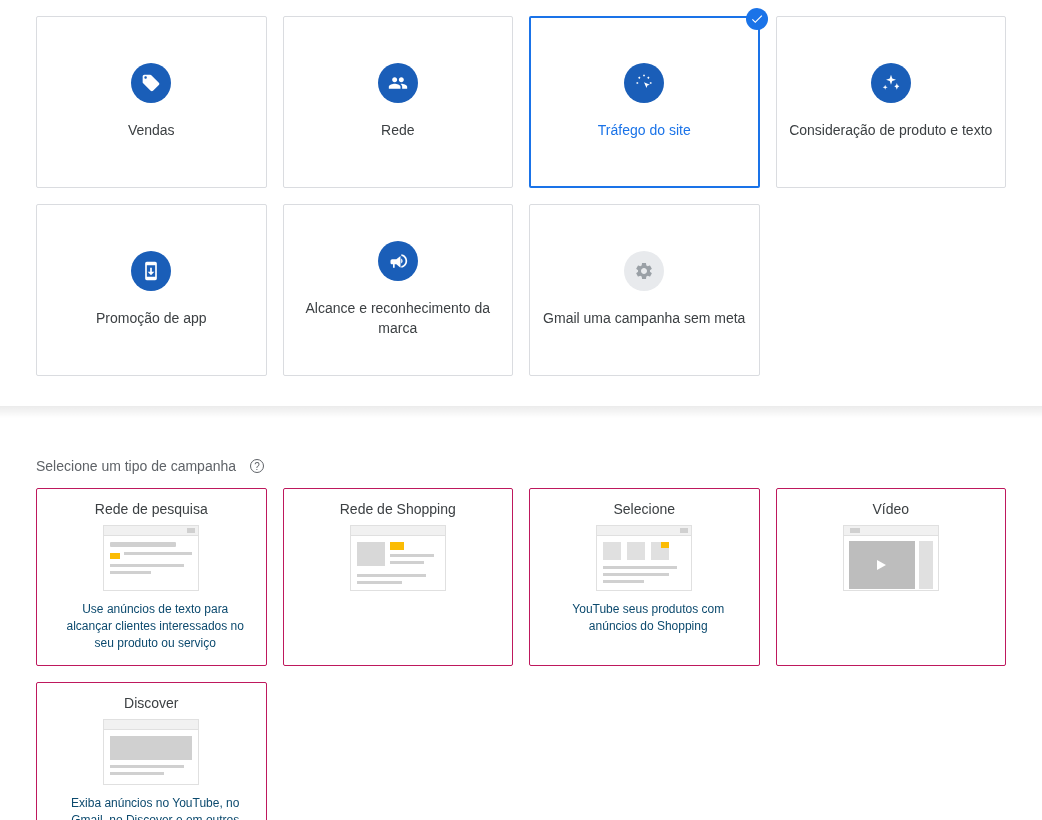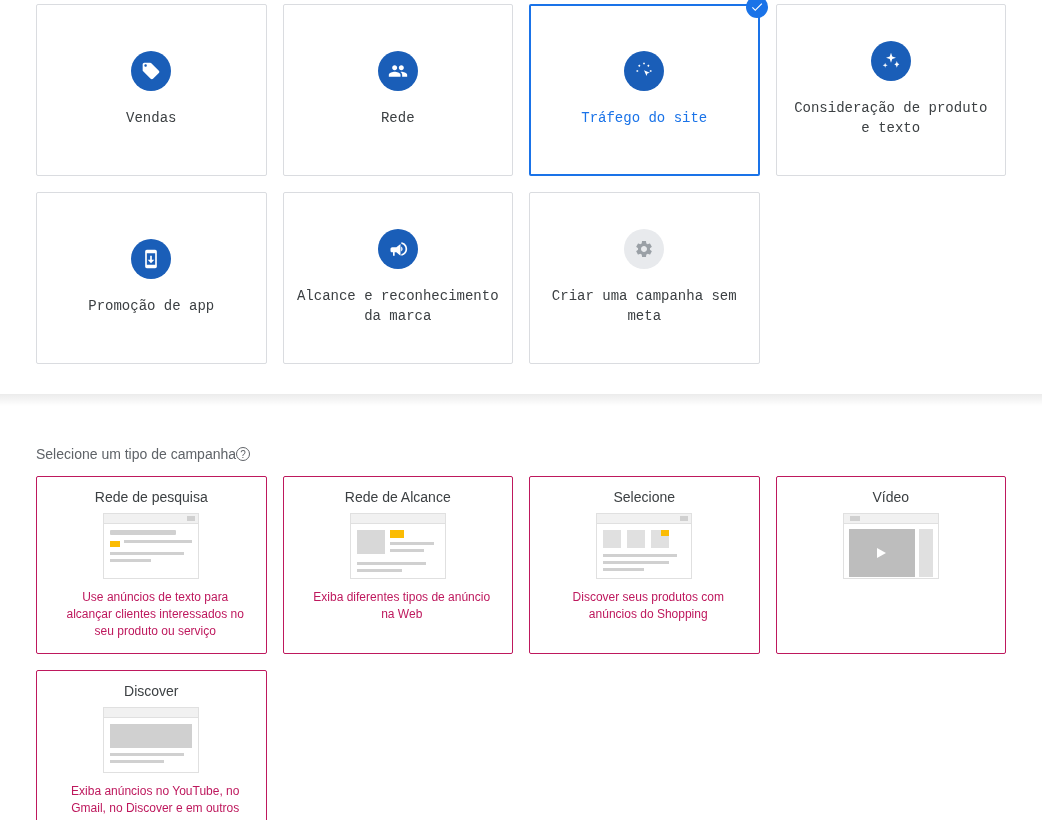--- a/index.html
+++ b/index.html
@@ -7,22 +7,21 @@
       margin: 0;
       padding: 0;
     }
     body {
       font-family: Arial, Roboto, sans-serif;
       background: #fff;
       color: #3c4043;
       width: 1042px;
     }
     .section-goals {
-      padding: 4px 36px 30px 36px;
-      font-family: Liberation Mono, monospace;
+      padding: 16px 36px 30px 36px;
     }
     .goals-grid {
       display: grid;
       grid-template-columns: repeat(4, 1fr);
       gap: 16px;
     }
     .goal-card {
       border: 1px solid #dadce0;
       border-radius: 2px;
       height: 172px;
@@ -83,21 +82,21 @@
     }
     .section-types {
       padding: 40px 36px 30px 36px;
     }
     .section-heading {
       font-size: 14px;
       color: #5f6368;
       margin-bottom: 14px;
       display: flex;
       align-items: center;
-      gap: 0;
+      gap: 14px;
     }
     .help-icon {
       width: 14px;
       height: 14px;
       border: 1px solid #5f6368;
       border-radius: 50%;
       display: inline-flex;
       align-items: center;
       justify-content: center;
       font-size: 10px;
@@ -129,21 +128,21 @@
       height: 66px;
       border: 1px solid #e0e0e0;
       background: #fff;
       margin-bottom: 10px;
       position: relative;
       overflow: hidden;
     }
     .type-desc {
       font-size: 12px;
       text-align: center;
-      color: #be185d;
+      color: #0c4a6e;
       line-height: 1.4;
       padding: 0 4px;
       margin-left: 8px;
     }
     
     .thumb-topbar {
       height: 10px;
       background: #f1f1f1;
       border-bottom: 1px solid #e0e0e0;
       display: flex;
@@ -241,21 +240,21 @@
       </div>
       <div class="goal-label">Alcance e reconhecimento da marca</div>
     </div>
 
     <div class="goal-card">
       <div class="goal-icon grey">
         <svg width="20" height="20" viewBox="0 0 24 24" fill="#9aa0a6">
             <path d="M19.14 12.94c.04-.3.06-.61.06-.94s-.02-.64-.07-.94l2.03-1.58c.18-.14.23-.41.12-.61l-1.92-3.32c-.12-.22-.37-.29-.59-.22l-2.39.96c-.5-.38-1.03-.7-1.62-.94l-.36-2.54c-.04-.24-.24-.41-.48-.41h-3.84c-.24 0-.43.17-.47.41l-.36 2.54c-.59.24-1.13.57-1.62.94l-2.39-.96c-.22-.08-.47 0-.59.22L2.74 8.87c-.12.21-.08.47.12.61l2.03 1.58c-.05.3-.07.63-.07.94s.02.64.07.94l-2.03 1.58c-.18.14-.23.41-.12.61l1.92 3.32c.12.22.37.29.59.22l2.39-.96c.5.38 1.03.7 1.62.94l.36 2.54c.05.24.24.41.48.41h3.84c.24 0 .44-.17.47-.41l.36-2.54c.59-.24 1.13-.56 1.62-.94l2.39.96c.22.08.47 0 .59-.22l1.92-3.32c.12-.22.07-.47-.12-.61l-2.01-1.58zM12 15.6c-1.98 0-3.6-1.62-3.6-3.6s1.62-3.6 3.6-3.6 3.6 1.62 3.6 3.6-1.62 3.6-3.6 3.6z"></path>
           </svg>
       </div>
-      <div class="goal-label">Criar uma campanha sem meta</div>
+      <div class="goal-label">Gmail uma campanha sem meta</div>
     </div>
 
   </div>
 </div>
 
 <div class="divider-shadow"></div>
 
 <div class="section-types">
   <div class="section-heading">
     <span>Selecione um tipo de campanha</span>
@@ -277,57 +276,56 @@
               <div class="bar-thin med" style="flex:1"></div>
             </div>
           <div class="bar-thin" style="width:90%"></div>
           <div class="bar-thin short"></div>
         </div>
       </div>
       <div class="type-desc">Use anúncios de texto para alcançar clientes interessados no seu produto ou serviço</div>
     </div>
 
     <div class="type-card">
-      <div class="type-title">Rede de Alcance</div>
+      <div class="type-title">Rede de Shopping</div>
       <div class="type-thumb">
         <div class="thumb-topbar"></div>
         <div class="disp-body">
           <div class="disp-left"></div>
           <div class="disp-right">
             <div style="width:14px;height:8px;background:#fbbc04;margin-bottom:4px;"></div>
             <div class="bar-thin" style="width:90%"></div>
             <div class="bar-thin" style="width:70%"></div>
           </div>
         </div>
         <div style="padding:0 6px;">
           <div class="bar-thin" style="width:85%"></div>
           <div class="bar-thin" style="width:55%"></div>
         </div>
       </div>
-      <div class="type-desc">Exiba diferentes tipos de anúncio na Web</div>
     </div>
 
     <div class="type-card">
       <div class="type-title">Selecione</div>
       <div class="type-thumb">
         <div class="thumb-topbar">
             <div class="sq"></div>
           </div>
         <div class="thumb-body">
           <div class="shopping-row">
             <div class="shopping-item"></div>
             <div class="shopping-item"></div>
             <div class="shopping-item"></div>
           </div>
           <div class="bar-thin" style="width:90%"></div>
           <div class="bar-thin" style="width:80%"></div>
           <div class="bar-thin short"></div>
         </div>
       </div>
-      <div class="type-desc">Discover seus produtos com anúncios do Shopping</div>
+      <div class="type-desc">YouTube seus produtos com anúncios do Shopping</div>
     </div>
 
     <div class="type-card">
       <div class="type-title">Vídeo</div>
       <div class="type-thumb">
         <div class="thumb-topbar">
             <div style="width:10px;height:5px;background:#d0d0d0;margin-right:auto;margin-left:3px;"></div>
           </div>
         <div class="video-wrap">
           <div class="video-main">

